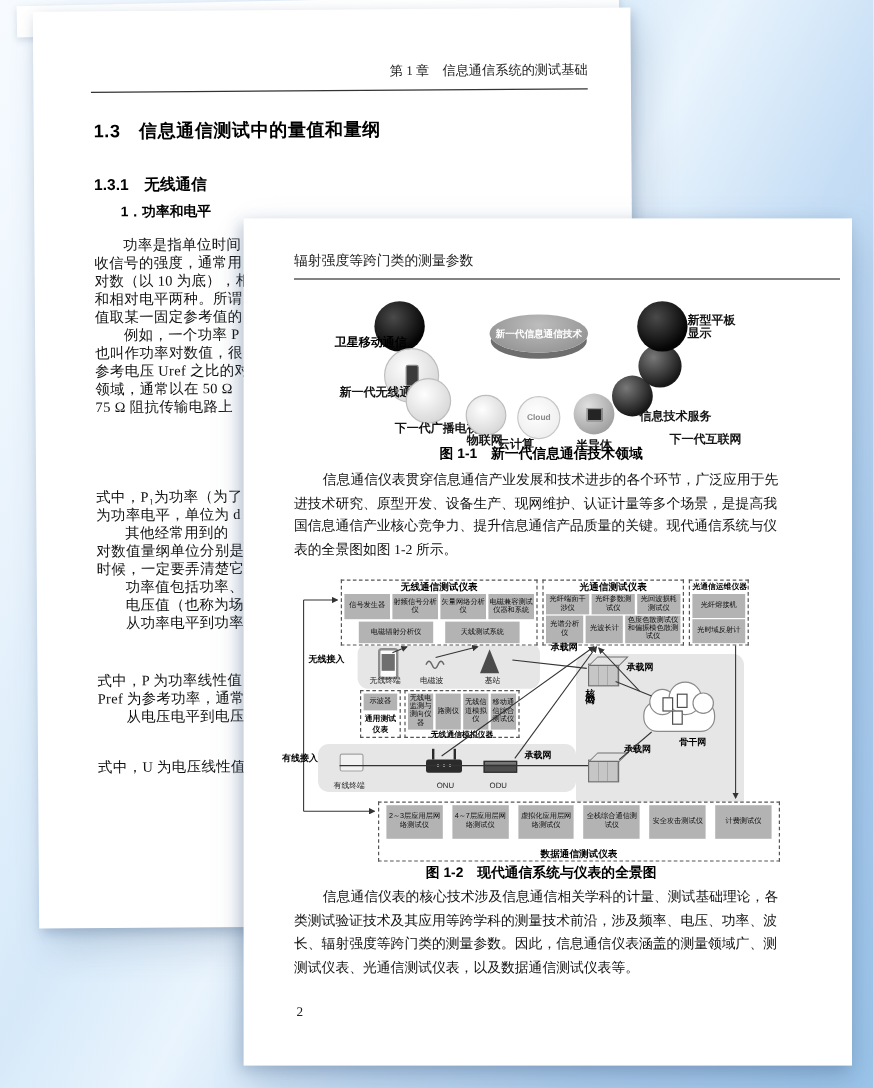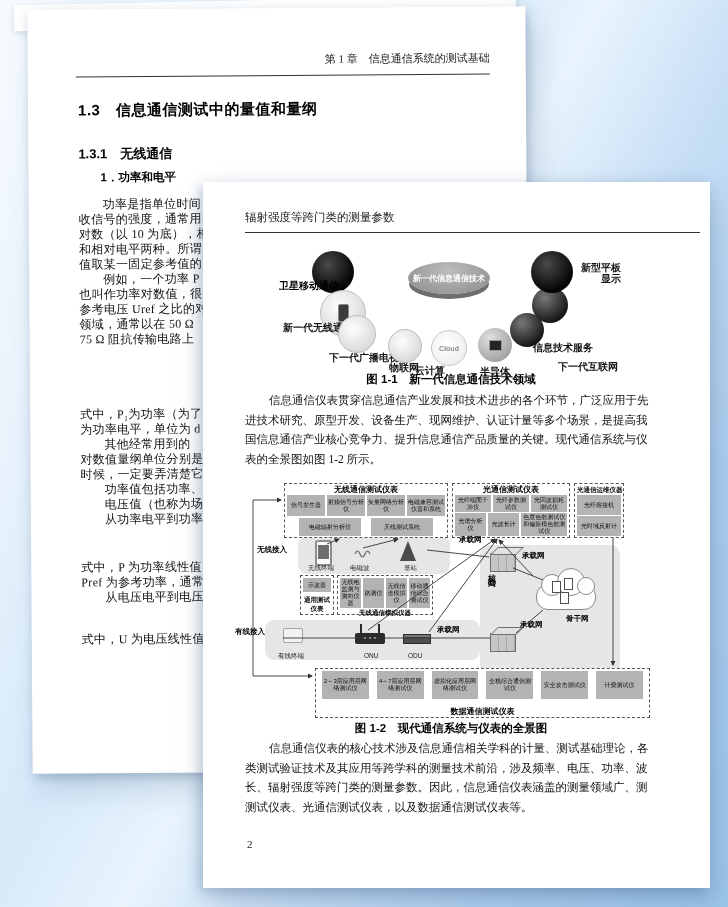--- a/index.html
+++ b/index.html
@@ -36,21 +36,21 @@
 
   
   .fig1{position:absolute;left:40px;top:68px;width:440px;height:122px;}
   .f1n{position:absolute;border-radius:50%;}
   .t-dark{background:radial-gradient(circle at 35% 30%,#787878,#181818 72%);}
   .t-black{background:radial-gradient(circle at 38% 32%,#4a4a4a,#050505 70%);}
   .t-mid{background:radial-gradient(circle at 35% 30%,#e0e0e0,#8d8d8d);}
   .t-light{background:radial-gradient(circle at 40% 35%,#fefefe,#cccccc);border:1px solid #bdbdbd;}
   .t-white{background:radial-gradient(circle at 45% 40%,#ffffff,#e9e9e9);border:1px solid #c6c6c6;}
   .f1l{position:absolute;font:bold 10px/11px "Liberation Sans",sans-serif;color:#141414;white-space:nowrap;}
-  .f1l.wrap{white-space:normal;text-align:right;}
+  .f1l.wrap{white-space:normal;text-align:left;}
   .disk{position:absolute;left:165px;top:12px;width:78px;height:32px;border-radius:50%;
     background:radial-gradient(ellipse at 50% 28%,#bdbdbd,#8a8a8a);box-shadow:0 6px 0 -1px #6e6e6e;
     display:flex;align-items:center;justify-content:center;
     font:bold 8px/9px "Liberation Sans",sans-serif;color:#fff;text-align:center;padding:0 2px;}
   .diamond{width:13px;height:13px;background:#fff;transform:rotate(45deg);margin:14px auto 0;}
   .ph2{display:block;width:9px;height:16px;margin:13px auto 0;background:#3c3c3c;border:1px solid #888;border-radius:2px;}
   .chip{display:block;width:11px;height:9px;margin:12px auto 0;background:#242424;border:1px solid #9a9a9a;}
   .cloudword{display:flex;align-items:center;justify-content:center;height:100%;
     font:bold 7px "Liberation Sans",sans-serif;color:#8a8a8a;}
 

